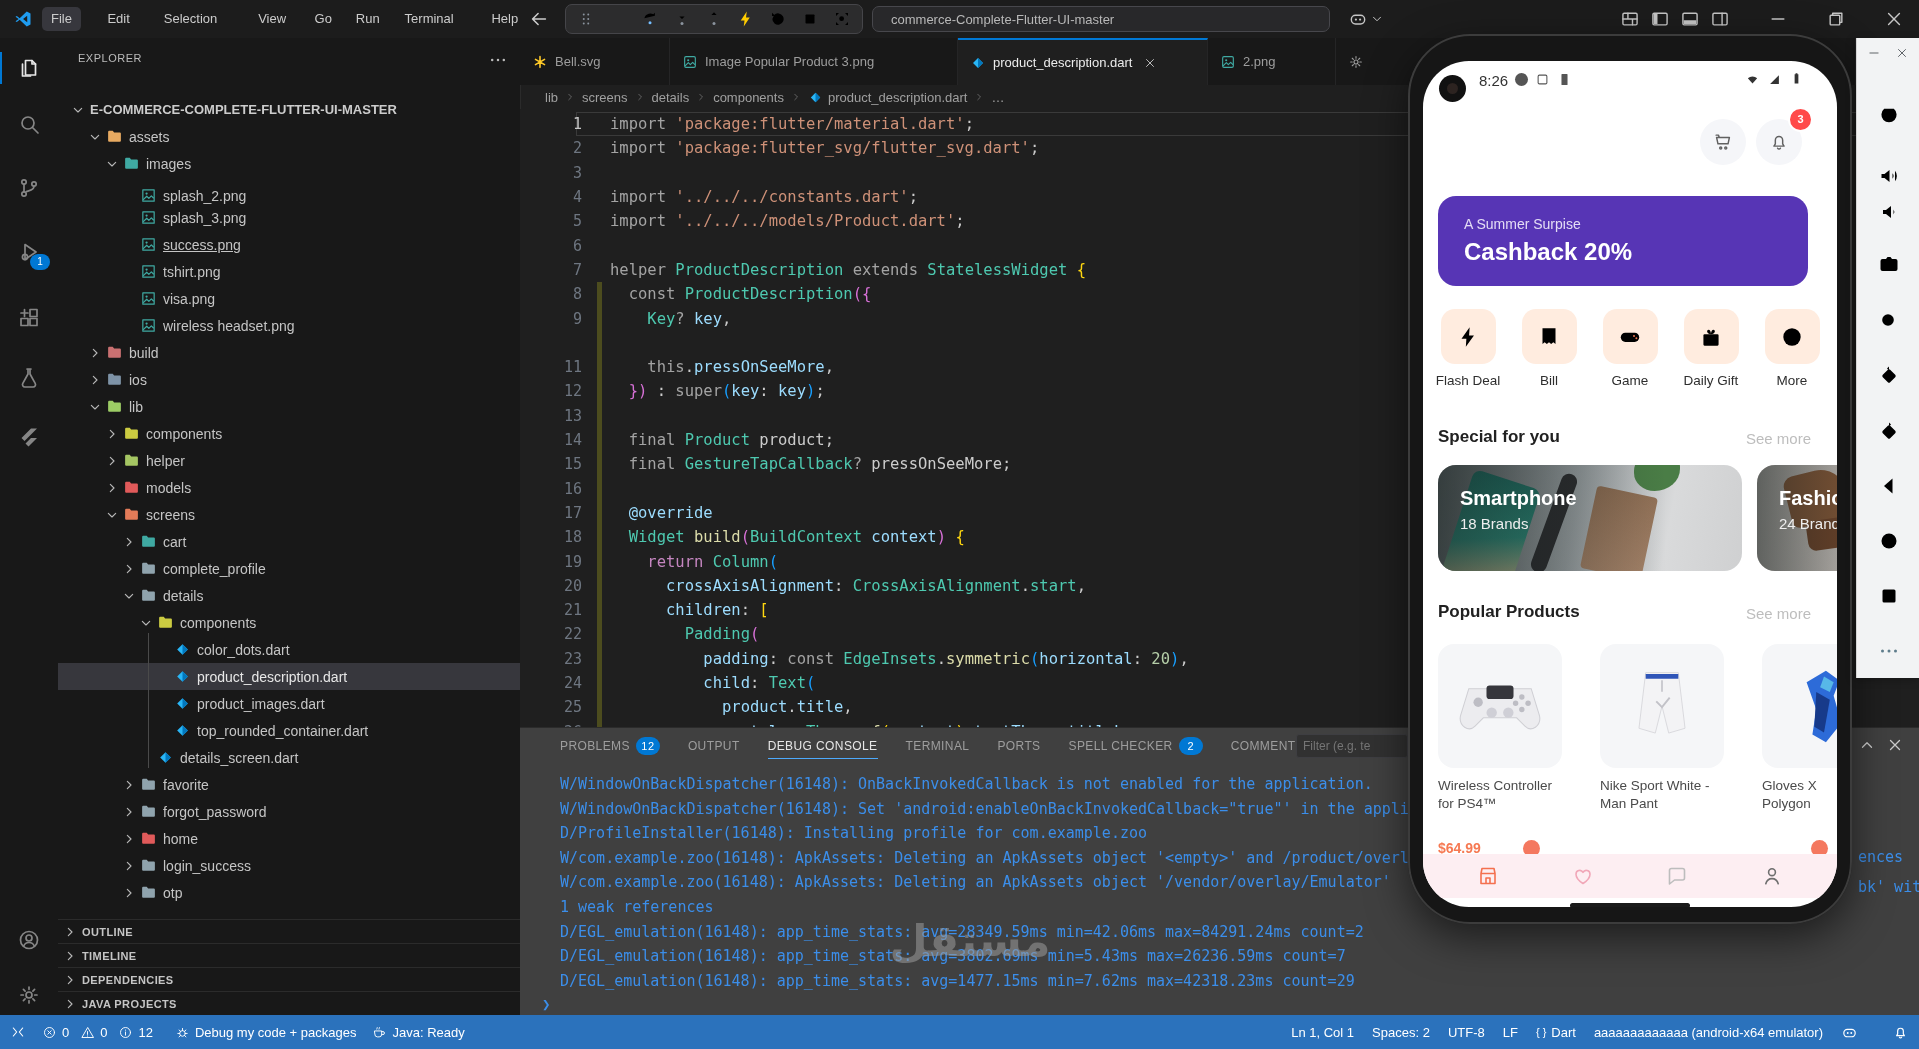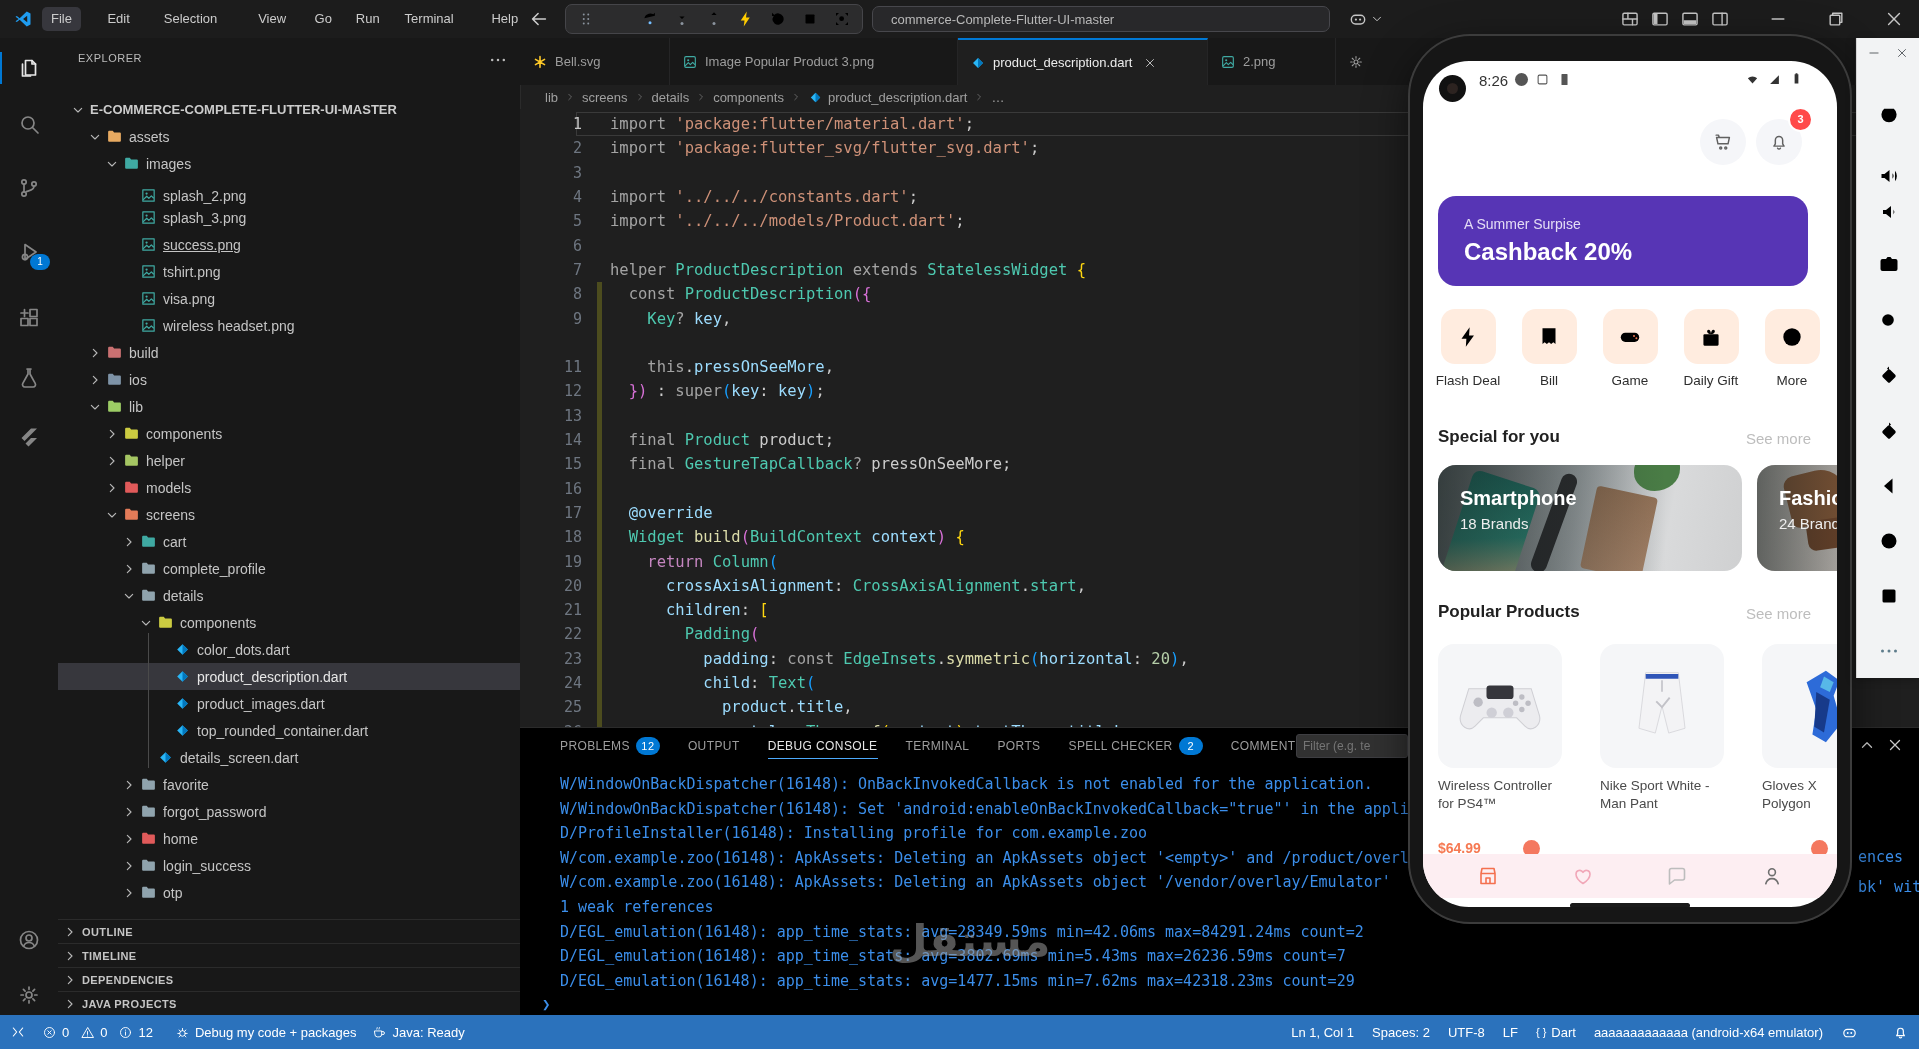--- a/index.html
+++ b/index.html
@@ -66,21 +66,21 @@
   .cline{position:absolute;left:0;width:1399px;height:24.3px;display:flex;align-items:center;white-space:pre;}
   .lnum{width:62px;text-align:right;color:#6e7681;flex:0 0 62px;font-size:15px;}
   .ltext{margin-left:28px;}
   .curline{position:absolute;left:56px;right:8px;height:24px;border:1px solid #3a3a3a;box-sizing:border-box;}
   #gutbar{left:597px;top:282px;width:5px;height:445px;background:#55551f;opacity:.85;}
   .tk-k{color:#a3a3a3}.tk-c{color:#4ec9b0}.tk-v{color:#9cdcfe}.tk-s{color:#ce9178}.tk-p{color:#cccccc}
   .tk-f{color:#dcdcaa}.tk-n{color:#b5cea8}.tk-r{color:#c586c0}.tk-w{color:#cccccc}.tk-a{color:#9cdcfe}
   .tk-b1{color:#ffd710}.tk-b2{color:#d670d6}.tk-b3{color:#179fff}
 
   
-  #panel{left:520px;top:727px;width:1399px;height:288px;background:#000000;border-top:1px solid #2b2b2b;}
+  #panel{left:520px;top:727px;width:1399px;height:288px;background:#404040;border-top:1px solid #2b2b2b;}
   #ptabs{position:absolute;left:40px;top:0;height:35px;display:flex;align-items:center;gap:28px;font-size:12px;letter-spacing:.4px;color:#9d9d9d;}
   .ptab{display:flex;align-items:center;gap:6px;height:35px;position:relative;white-space:nowrap;}
   .ptab.on{color:#e7e7e7;}
   .ptab.on:after{content:"";position:absolute;left:0;right:0;bottom:4px;height:1.5px;background:#4daafc;}
   .pbadge{min-width:18px;height:18px;border-radius:10px;background:#0078d4;color:#fff;font-size:11px;line-height:18px;text-align:center;padding:0 3px;}
   #pfilter{position:absolute;left:776px;top:6px;width:112px;height:24px;background:#313131;border:1px solid #3e3e42;border-radius:3px;
     color:#989898;font-size:12px;padding:0 6px;box-sizing:border-box;font-family:"Liberation Sans",sans-serif;}
   .phico{position:absolute;top:8px;width:18px;height:18px;color:#ccc;}
   #console{position:absolute;left:40px;top:44px;width:1359px;height:230px;overflow:hidden;
     font-family:"DejaVu Sans Mono","Liberation Mono",monospace;font-size:15px;color:#3b8eea;line-height:24.6px;white-space:pre;}

